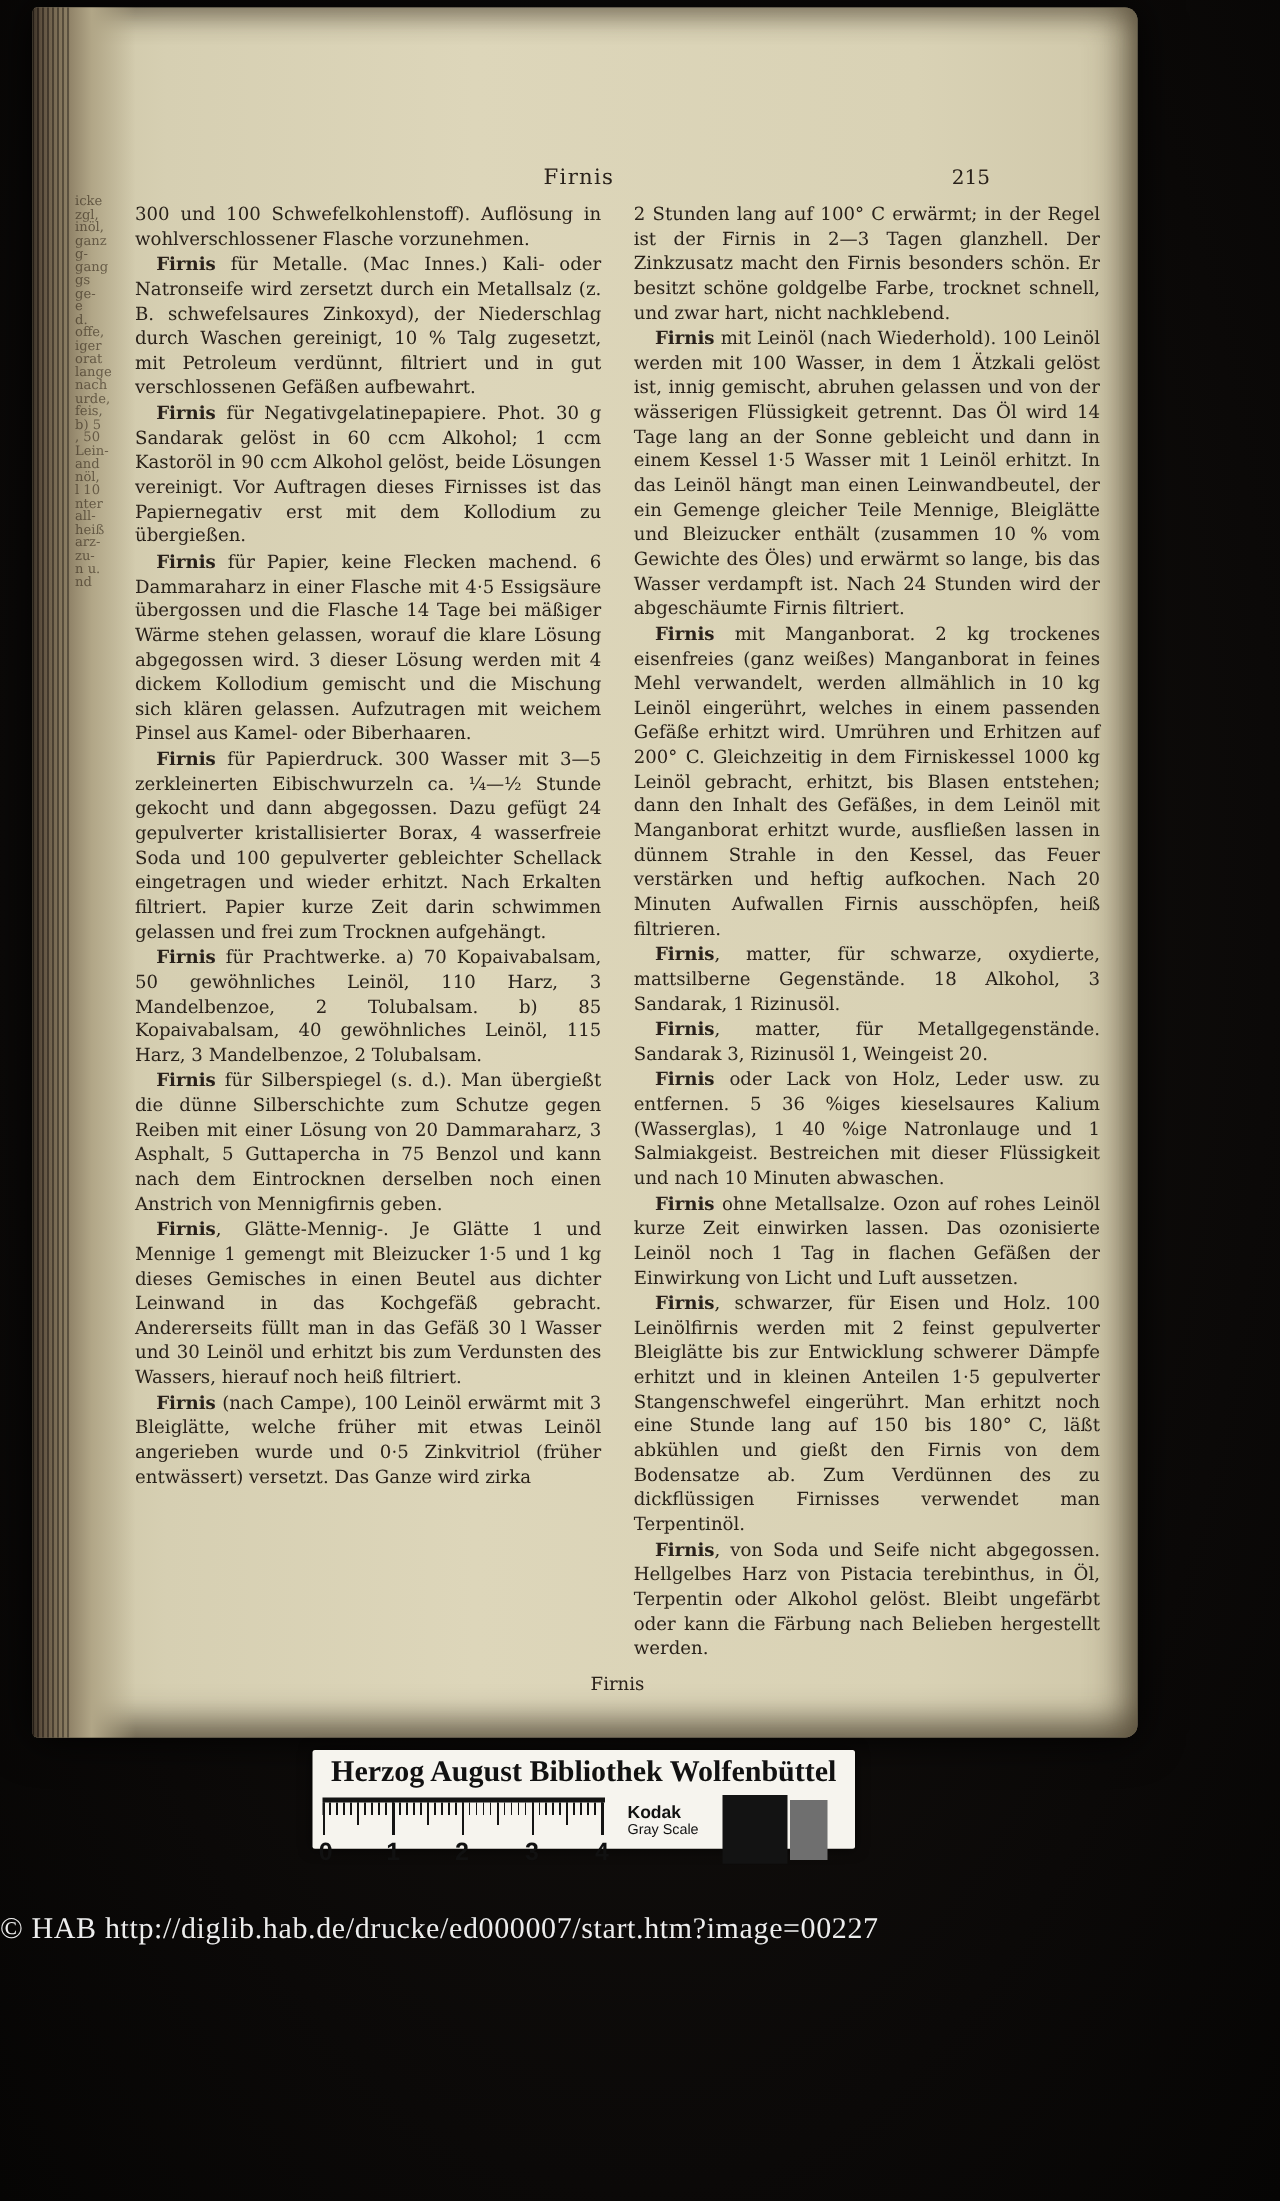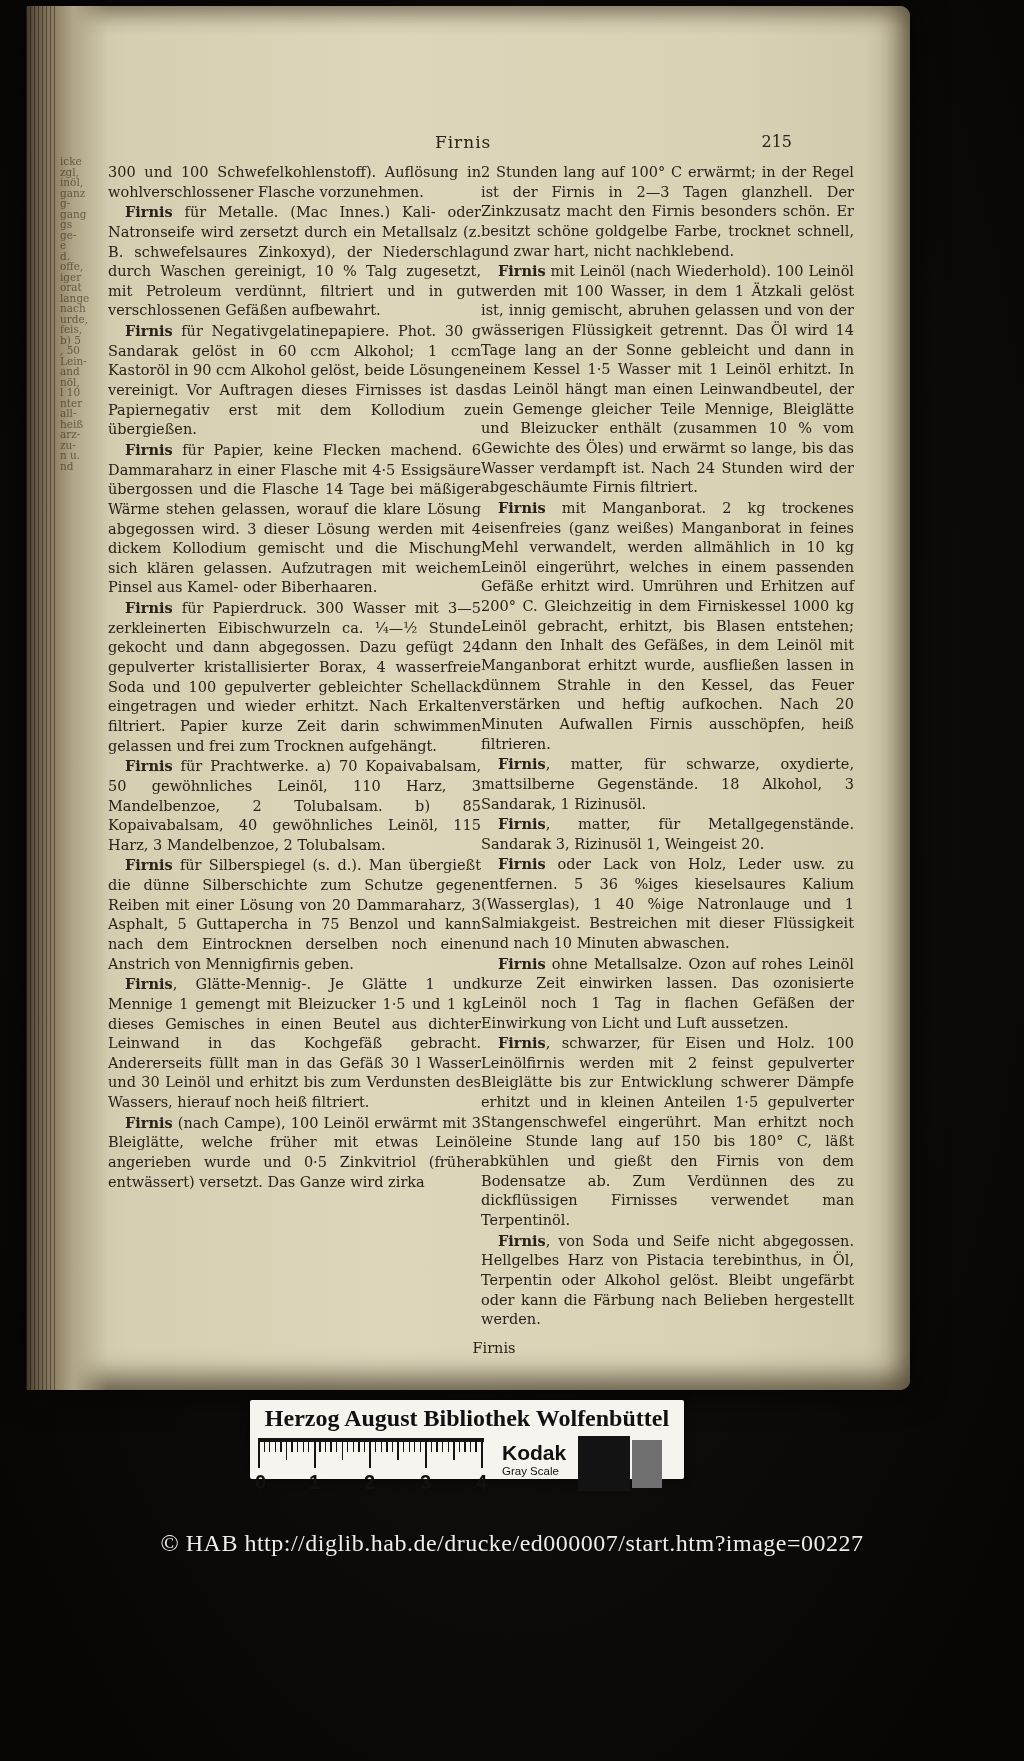--- a/index.html
+++ b/index.html
@@ -15,21 +15,21 @@
     border-radius:4px 0 0 4px;}
   .gutter::before{content:"";position:absolute;left:0;top:0;bottom:0;width:30px;
     background:repeating-linear-gradient(90deg, rgba(15,10,6,.4) 0 1.5px, rgba(130,115,88,.18) 1.5px 4px);}
   .gutter-text{position:absolute;left:34px;top:150px;bottom:152px;width:44px;display:flex;flex-direction:column;justify-content:flex-start;overflow:hidden;}
   .edge-frag{font-size:10.5px;color:rgba(48,37,24,.6);white-space:nowrap;filter:blur(.4px);line-height:1;}
 
   .content{position:absolute;left:82px;top:126px;width:772px;color:#29211a;}
   .page-head{position:relative;height:30px;}
   .page-head .title{position:absolute;left:46%;transform:translateX(-50%);font-size:17px;letter-spacing:1px;}
   .page-head .pagenum{position:absolute;right:88px;top:0;font-size:16px;}
-  .cols{display:flex;}
+  .cols{display:flex;gap:26px;}
   .col{width:373px;font-size:14.5px;line-height:1.355;text-align:justify;hyphens:none;}
   .para{margin:0;text-indent:17px;}
   .para.cont{text-indent:0;}
   .para strong{font-weight:bold;}
   .catchword{text-align:center;font-size:14.5px;margin-top:10px;}
 
   
   .scale-strip{position:absolute;left:250px;top:1400px;width:434px;height:79px;background:#f6f4ee;border-radius:2px;box-shadow:0 0 10px rgba(0,0,0,.6);color:#111;}
   .library{font-family:"Liberation Serif",serif;font-weight:bold;font-size:24px;text-align:center;margin-top:5px;white-space:nowrap;}
   .strip-row{position:relative;height:60px;margin-top:2px;}
@@ -38,29 +38,29 @@
   .ticks .mm,.ticks .half,.ticks .cm{position:absolute;top:0;left:0;width:226px;}
   .ticks .mm{height:10px;background:repeating-linear-gradient(90deg,#141414 0 1.3px,transparent 1.3px 5.575px);}
   .ticks .half{height:18px;background:repeating-linear-gradient(90deg,#141414 0 1.6px,transparent 1.6px 27.875px);}
   .ticks .cm{height:26px;background:repeating-linear-gradient(90deg,#141414 0 2px,transparent 2px 55.75px);}
   .nums{position:relative;height:26px;width:230px;}
   .nums span{position:absolute;top:2px;font-family:"Liberation Sans",sans-serif;font-weight:bold;font-size:20px;}
   .nums span:nth-child(1){left:-3px;} .nums span:nth-child(2){left:51px;}
   .nums span:nth-child(3){left:106px;} .nums span:nth-child(4){left:162px;}
   .nums span:nth-child(5){left:218px;}
   .kodak-block{position:absolute;left:252px;top:8px;line-height:1;}
-  .kodak{font-family:"Liberation Sans",sans-serif;font-weight:bold;font-size:21px;}
+  .kodak{font-family:"Liberation Sans",sans-serif;font-weight:bold;font-size:14px;}
   .grayscale{font-family:"Liberation Sans",sans-serif;font-size:11.5px;margin-top:3px;}
   .patches{position:absolute;left:328px;top:2px;display:flex;}
   .patch{height:55px;}
   .patch.p0{width:52px;}
   .patch.p1{width:30px;margin-left:2px;margin-top:4px;height:48px;}
 
   
-  .caption{position:absolute;left:0;right:0;top:1530px;text-align:center;color:#ededed;font-family:"Liberation Serif",serif;font-size:24px;letter-spacing:.5px;}
+  .caption{position:absolute;left:0;right:0;top:1530px;color:#ededed;font-family:"Liberation Serif",serif;font-size:24px;letter-spacing:.5px;}
 </style>
 </head>
 <body>
 
 <div class="canvas">
 
   <div class="book">
     <div class="gutter">
       <div class="gutter-text">
         <div class="edge-frag">icke</div>

